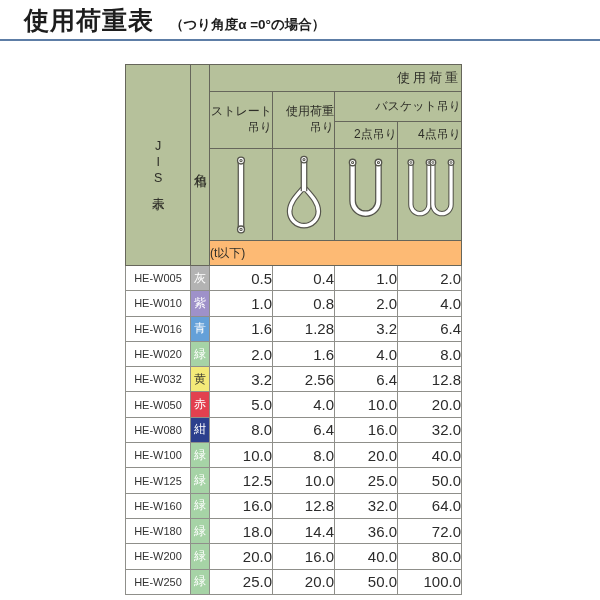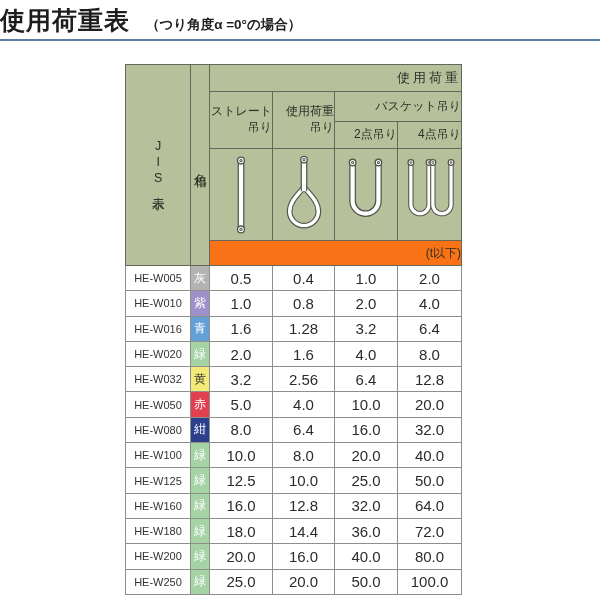--- a/index.html
+++ b/index.html
@@ -1,42 +1,42 @@
 <!DOCTYPE html>
 <html><head>
 <meta charset="utf-8">
 <style>
   html,body{margin:0;padding:0;background:#fff;}
   body{width:600px;height:600px;font-family:"Liberation Sans","DejaVu Sans",sans-serif;color:#222;}
   .canvas{position:relative;width:600px;height:600px;background:#fff;overflow:hidden;}
 
   
-  .title-row{position:absolute;left:0;top:4px;display:flex;align-items:baseline;gap:3px;white-space:nowrap;}
+  .title-row{position:absolute;left:24px;top:4px;display:flex;align-items:baseline;gap:16px;white-space:nowrap;}
   .title-main{font-size:25px;font-weight:bold;letter-spacing:1px;color:#1d1d1d;}
-  .title-note{font-size:13.5px;font-weight:bold;color:#1d1d1d;margin-left:13px;}
+  .title-note{font-size:13.5px;font-weight:bold;color:#1d1d1d;}
   .accent-line{position:absolute;left:0;top:39px;width:600px;height:2px;background:#5d7da6;}
   .subtitle{position:absolute;left:54px;top:46px;font-size:15px;color:#1d1d1d;}
 
   
   table.load-table{position:absolute;left:125px;top:64px;width:336px;border-collapse:collapse;table-layout:fixed;border:1px solid #5f5f56;}
   table.load-table td,table.load-table th{padding:0;border:1px solid #8f8f8a;font-weight:normal;}
 
   .hdr{background:#b6c19b;border-color:#66665b !important;color:#2e2e28;text-align:right;vertical-align:middle;font-size:12px;line-height:1.3;}
   .hdr-load{font-size:13px;letter-spacing:3px;height:26px;}
   .row-h2{height:30px;margin-top:16px;}
   .row-h3{height:27px;}
   .v-text{writing-mode:vertical-rl;text-orientation:upright;letter-spacing:2px;font-size:12.5px;margin:0 auto;}
   .icon-row{height:92px;}
   .icon-cell{background:#b6c19b;border-color:#66665b !important;text-align:center;vertical-align:middle;}
   .unit-row{height:25px;}
-  .unit-cell{background:#f97316;text-align:right;font-size:12px;color:#2e2e28;border-color:#66665b !important;}
+  .unit-cell{background:#fdba74;text-align:left;font-size:12px;color:#2e2e28;border-color:#66665b !important;}
 
   .jis-cell{font-size:11px;color:#333;text-align:center;background:#fff;height:24.3px;}
   .chip{font-size:12px;text-align:center;vertical-align:middle;}
-  .num{font-size:15px;color:#2b2b2b;text-align:center;background:#fff;}
+  .num{font-size:15px;color:#2b2b2b;text-align:right;background:#fff;}
 
   svg.sling{display:block;margin:0 auto;}
 </style>
 </head>
 <body>
 
 <div class="canvas">
 
   <div class="title-row">
     <span class="title-main">使用荷重表</span>

